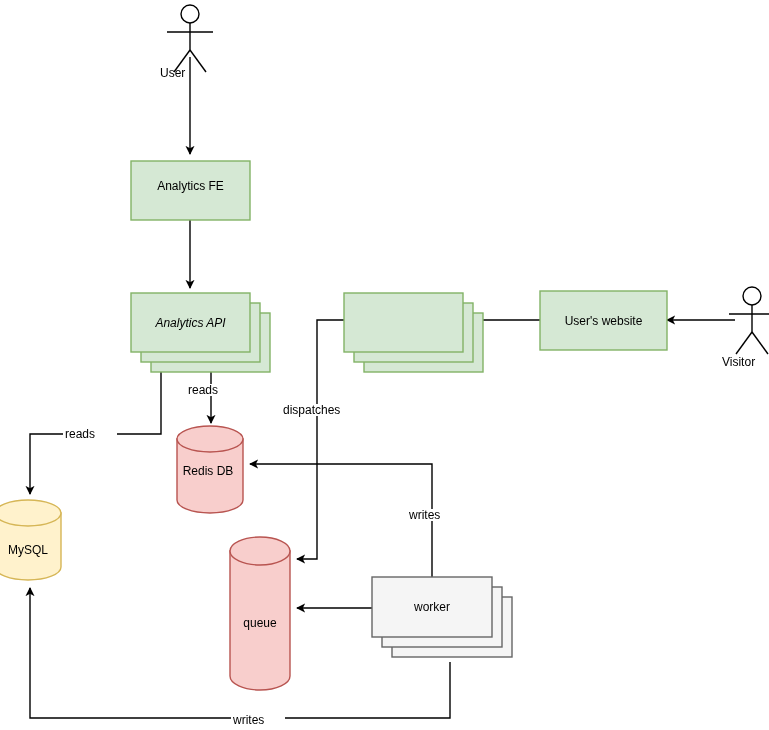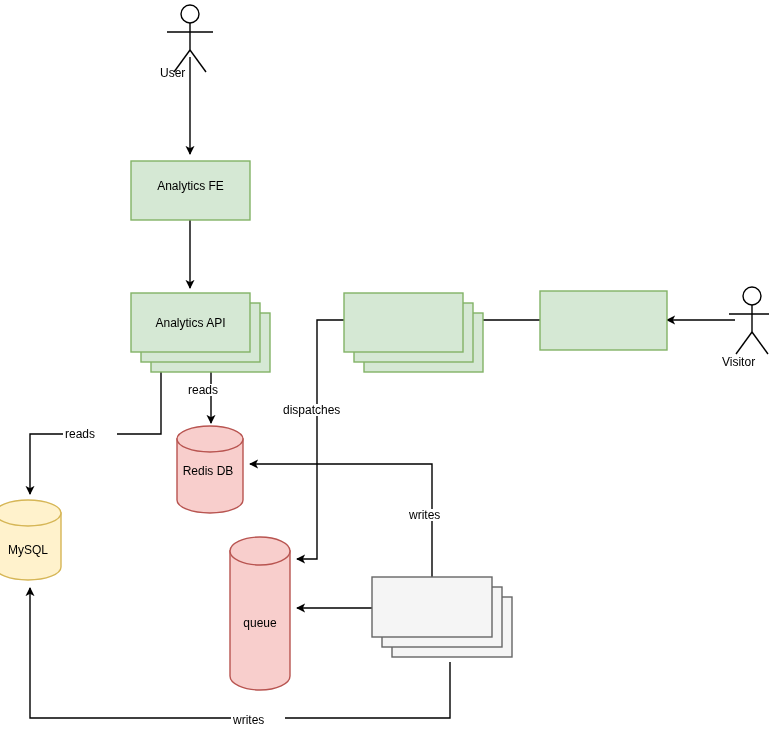--- a/index.html
+++ b/index.html
@@ -139,30 +139,32 @@
       <rect x="372" y="577" width="120" height="60" fill="#f5f5f5" stroke="#666666" stroke-width="1.4"></rect>
     </g>
   </svg>
 
   <div class="lbl" style="left:160px; top:67px; width:60px;">User</div>
 
   <div class="lbl" style="left:722px; top:356px; width:60px;">Visitor</div>
 
   <div class="node-label" style="left:131px; top:161px; width:119px; height:50px;">Analytics FE</div>
 
-  <div class="node-label" style="left:131px; top:293px; width:119px; height:59px;">Analytics API</div>
+  <div class="node-label" style="left:131px; top:293px; width:119px; height:59px;font-style:italic;">Analytics API</div>
 
 
+  <div class="node-label" style="left:540px; top:291px; width:127px; height:59px;">User's website</div>
 
   <div class="node-label" style="left:175px; top:462px; width:66px; height:18px;">Redis DB</div>
 
   <div class="node-label" style="left:-5px; top:541px; width:66px; height:18px;">MySQL</div>
 
   <div class="node-label" style="left:230px; top:614px; width:60px; height:18px;">queue</div>
 
+  <div class="node-label" style="left:372px; top:577px; width:120px; height:60px;">worker</div>
 
   <div class="lbl edge-label" style="left:186px; top:384px; width:50px;">reads</div>
 
   <div class="lbl edge-label" style="left:63px; top:428px; width:50px;">reads</div>
 
   <div class="lbl edge-label" style="left:281px; top:404px; width:72px;">dispatches</div>
 
   <div class="lbl edge-label" style="left:407px; top:509px; width:50px;">writes</div>
 
   <div class="lbl edge-label" style="left:231px; top:714px; width:50px;">writes</div>

